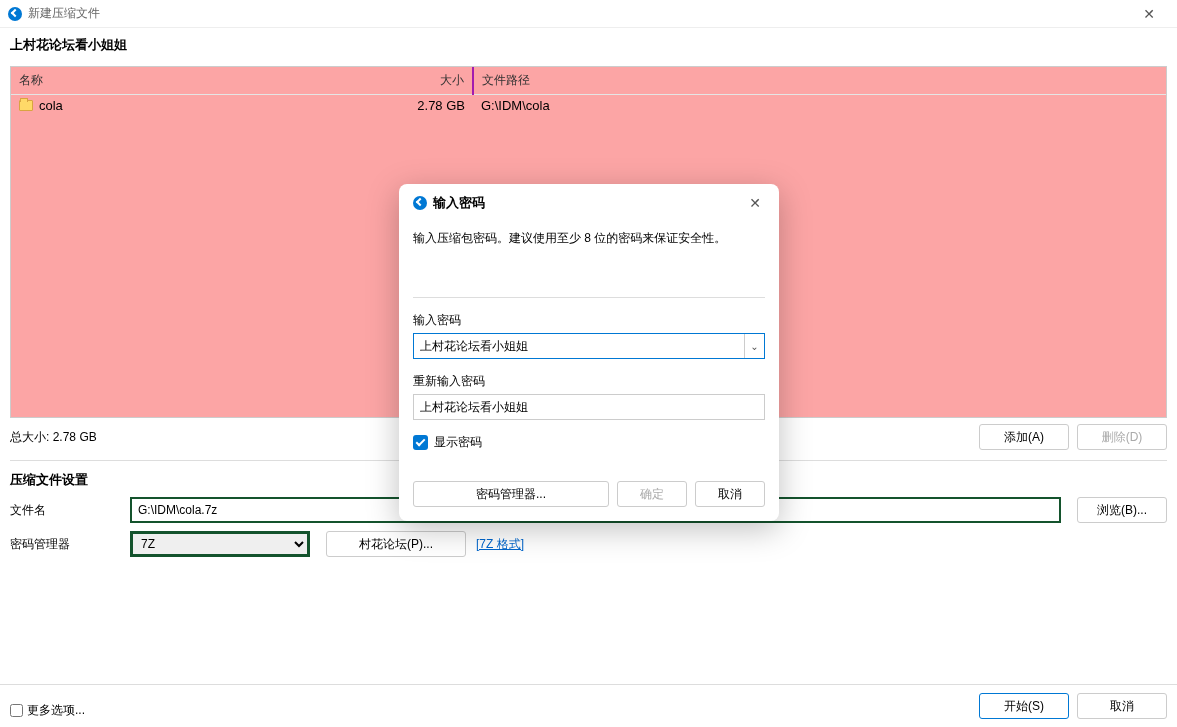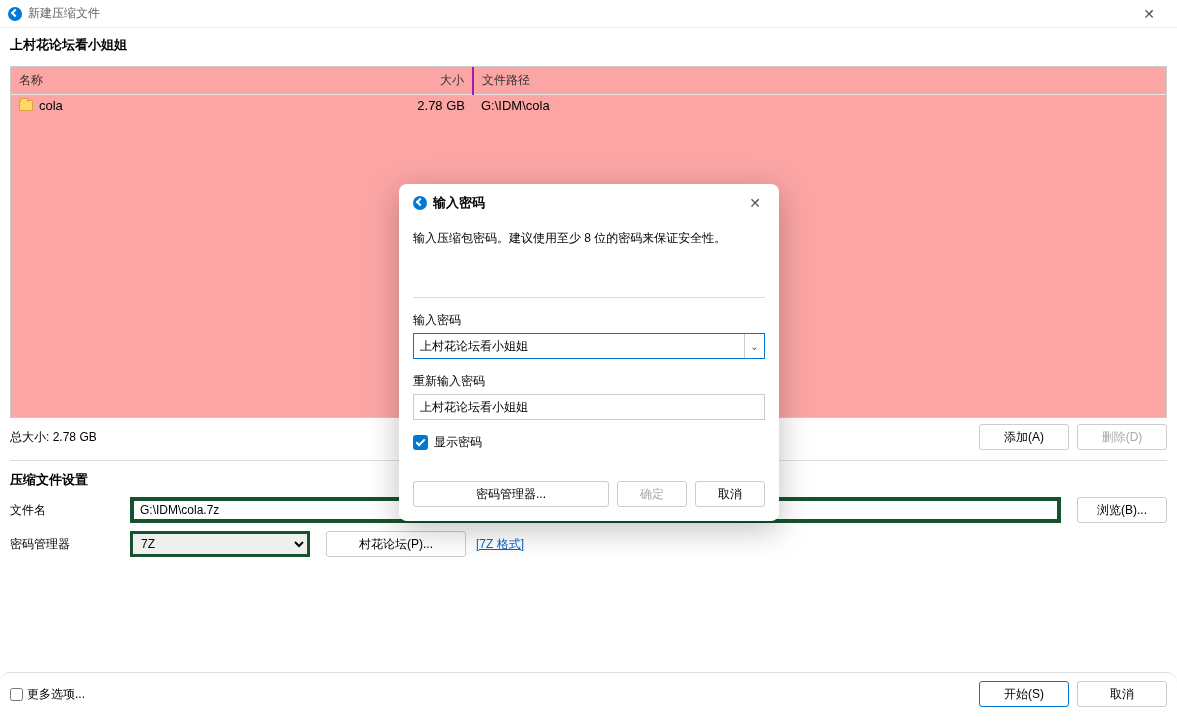--- a/index.html
+++ b/index.html
@@ -30,26 +30,26 @@
 .btn { background: #fff; border: 1px solid #ccc; border-radius: 3px; padding: 0 16px; height: 26px; font-size: 12px; cursor: pointer; min-width: 90px; }
 .btn:disabled { color: #aaa; cursor: default; }
 .btn.default { border-color: #0078d4; }
 .total-row .btn + .btn { margin-left: 8px; }
 
 hr.divider { border: none; border-top: 1px solid #ddd; margin: 0 10px; }
 
 .settings { padding: 10px; }
 .settings .row { display: flex; align-items: center; margin-top: 8px; }
 .settings .row label { width: 120px; font-size: 12px; }
-.settings input[type=text] { flex: 1; height: 26px; padding: 0 6px; border: 4px solid #14532d; font-size: 12px; }
+.settings input[type=text] { flex: 1; height: 26px; padding: 0 6px; border: 2px solid #14532d; font-size: 12px; }
 .settings select { width: 180px; height: 26px; border: 3px solid #14532d; font-size: 12px; padding: 0 4px; }
 .link { color: #0066cc; font-size: 12px; margin-left: 10px; }
 .settings .btn { margin-left: 16px; min-width: 140px; }
 
-.footer { position: absolute; bottom: 12px; left: 0; right: 0; border-top: 1px solid #ddd; padding: 8px 10px; display: flex; align-items: center; background: #fff; border-radius: 10px; }
+.footer { position: absolute; bottom: 0; left: 0; right: 0; border-top: 1px solid #ddd; padding: 8px 10px; display: flex; align-items: flex-end; background: #fff; }
 .footer .cb { display: flex; align-items: center; }
 .footer .cb input { margin-right: 4px; }
 .footer .spacer { flex: 1; }
 .footer .btn + .btn { margin-left: 8px; }
 
 
 .overlay { position: absolute; top: 0; left: 0; right: 0; bottom: 0; }
 .modal { position: absolute; top: 184px; left: 399px; width: 380px; background: #fff; border-radius: 8px; box-shadow: 0 8px 32px rgba(0,0,0,0.25); padding-bottom: 14px; }
 .modal .m-title { display: flex; align-items: center; padding: 10px 14px 8px; }
 .modal .m-title .icon { width: 14px; height: 14px; background: #0078d4; border-radius: 50%; margin-right: 6px; position: relative; }

